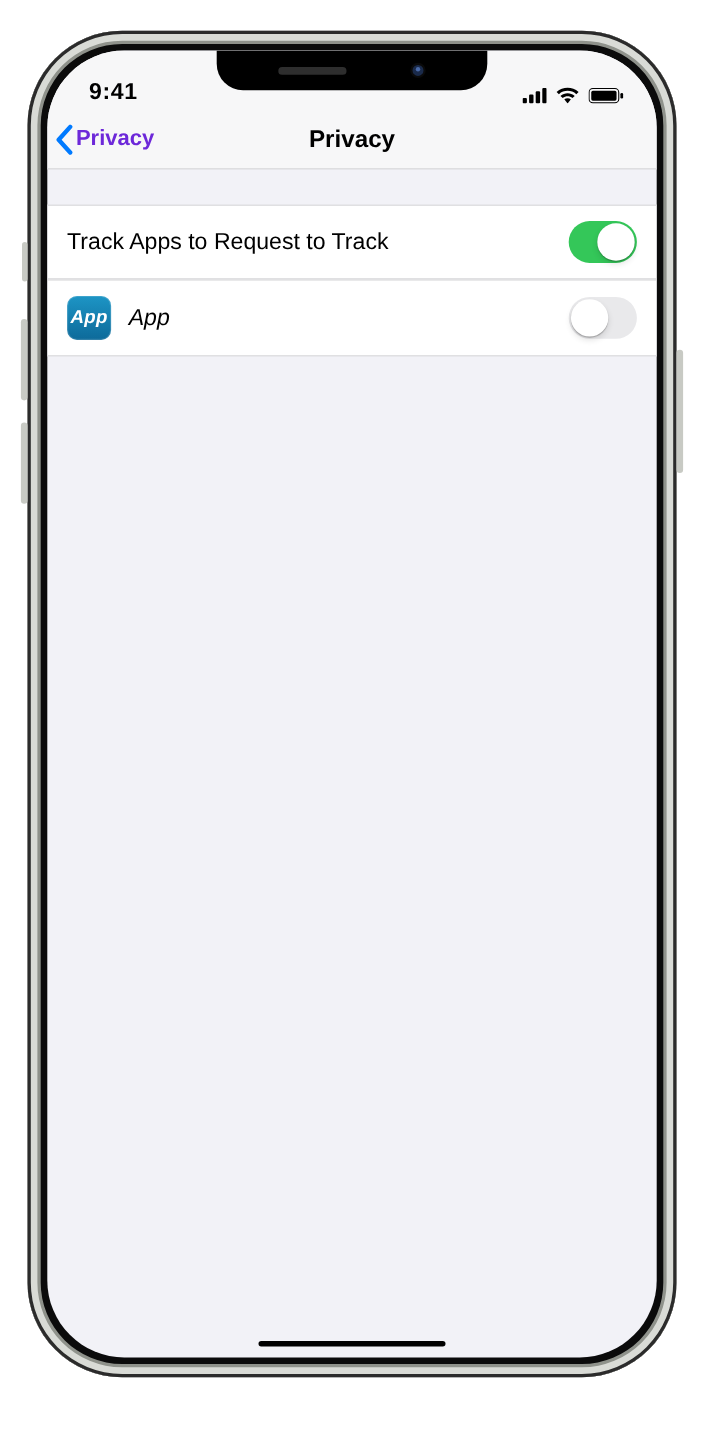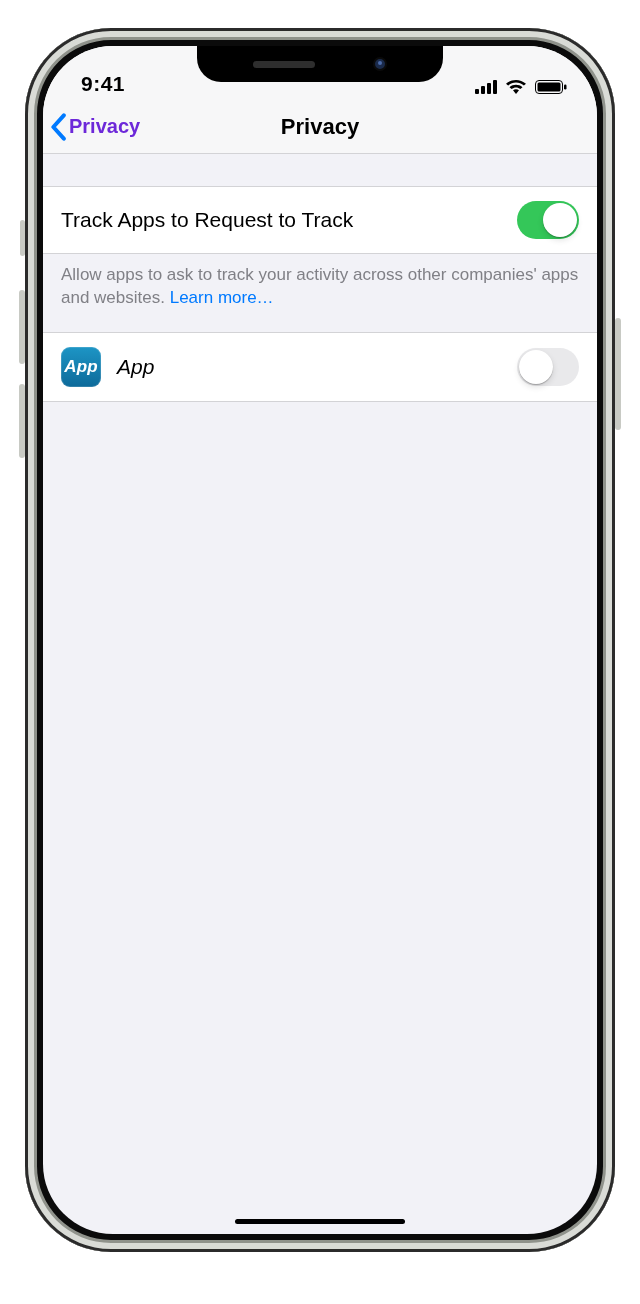--- a/index.html
+++ b/index.html
@@ -184,23 +184,20 @@
     <div class="content">
 
       <div class="cell">
         <span class="cell-label">Track Apps to Request to Track</span>
         <span class="switch on">
           <span class="track"></span>
             <span class="knob"></span>
         </span>
       </div>
 
-      <div class="footer">
-        <span>Allow apps to ask to track your activity across other companies' apps and websites. </span><a>Learn more…</a>
-      </div>
 
       <div class="cell">
         <span class="cell-left">
           <span class="app-icon">App</span>
           <span class="cell-label">App</span>
         </span>
         <span class="switch">
           <span class="track"></span>
             <span class="knob"></span>
         </span>

